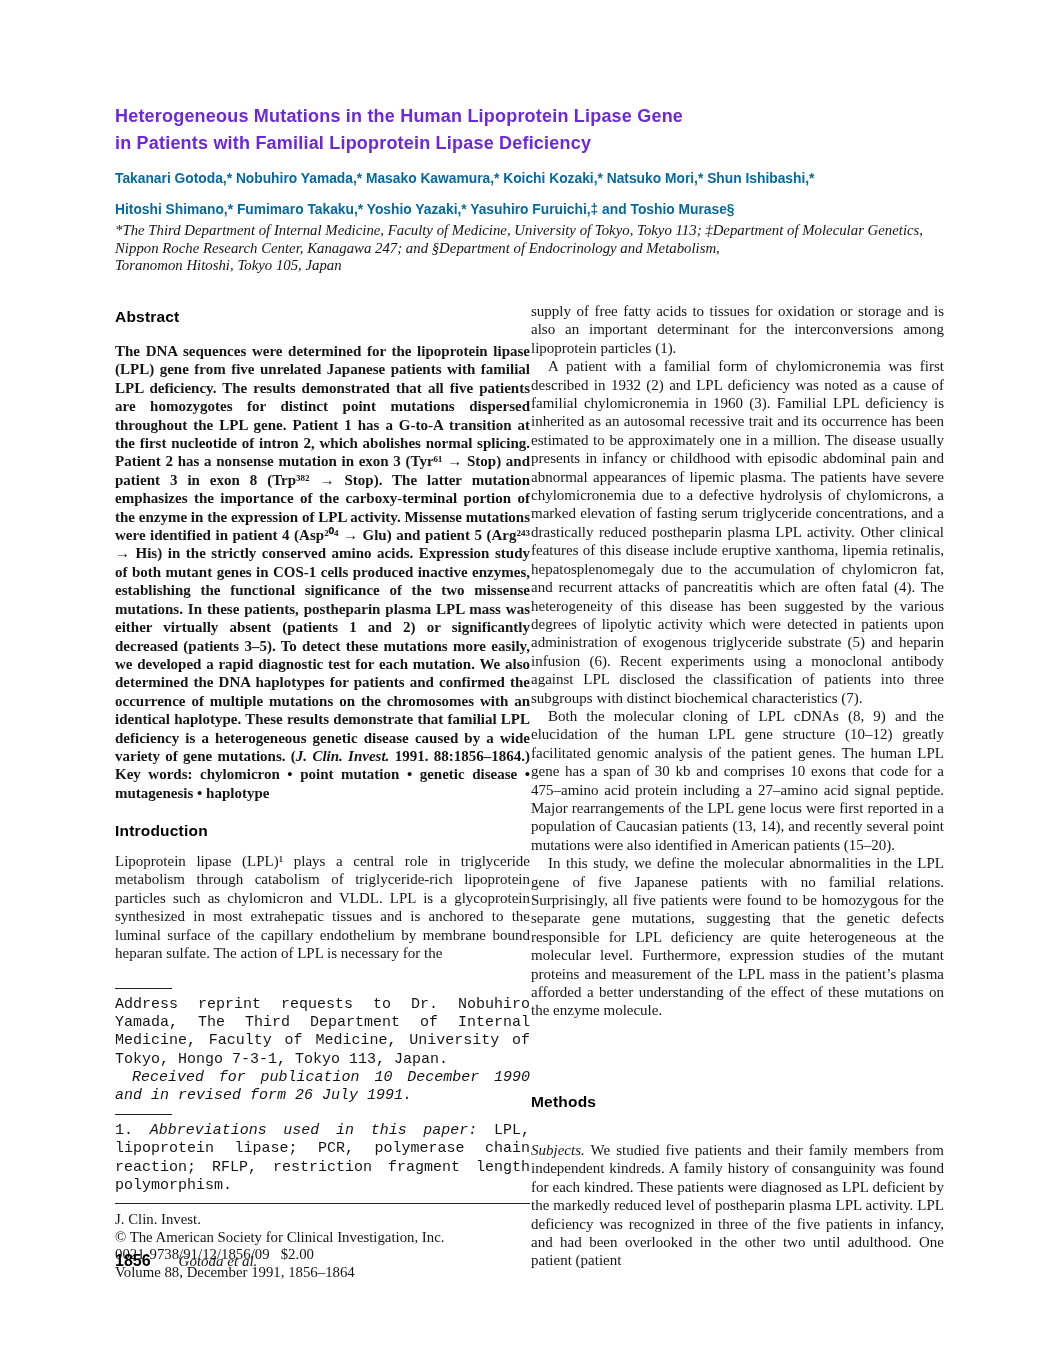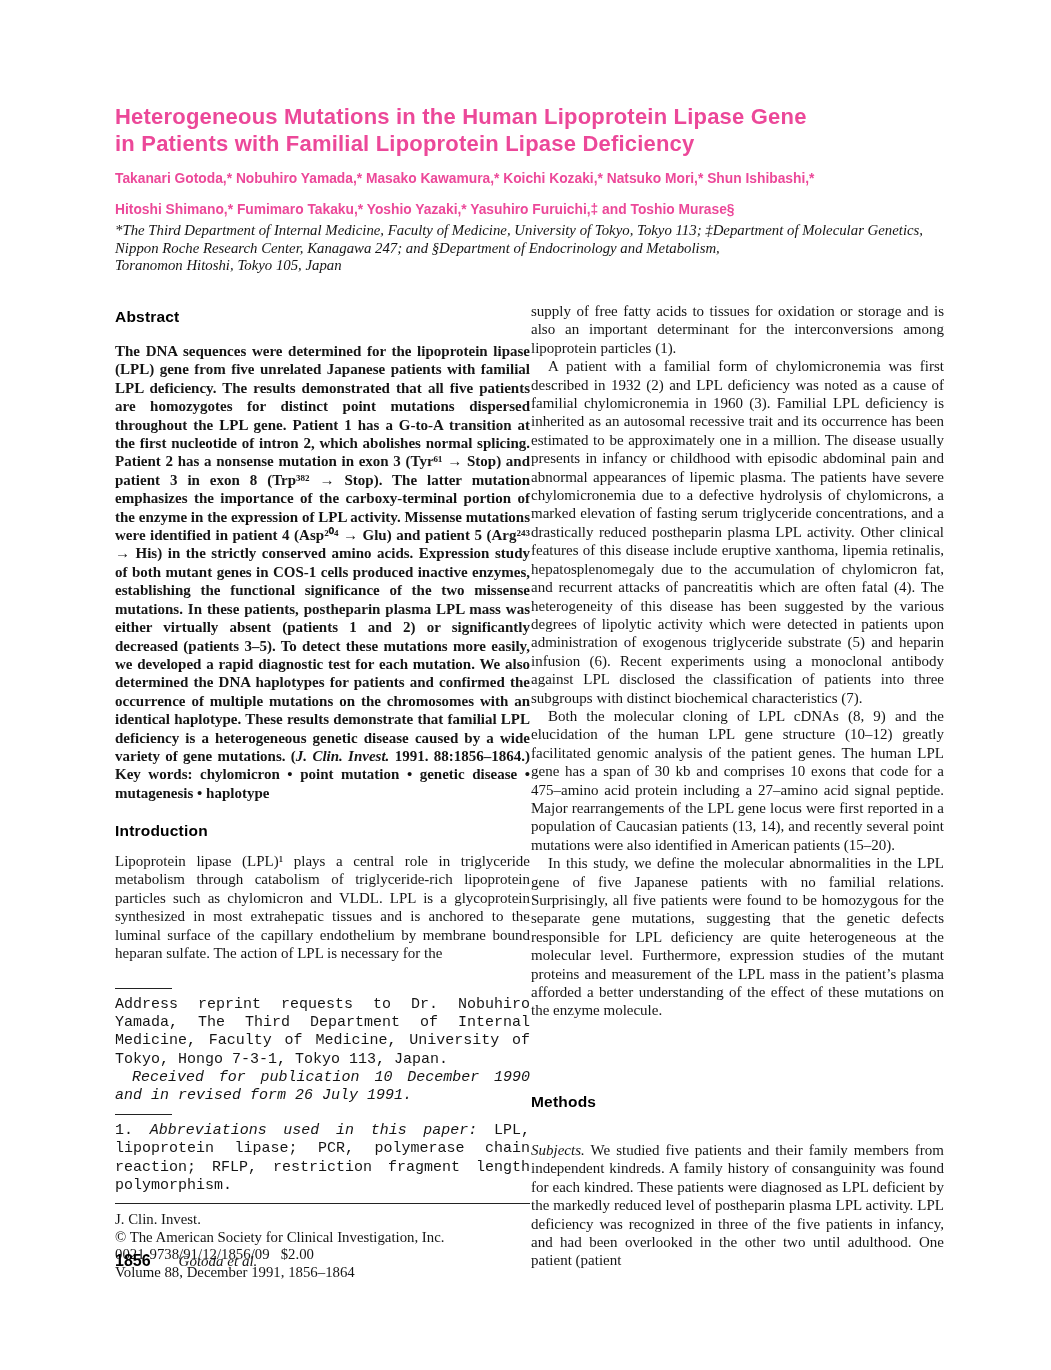--- a/index.html
+++ b/index.html
@@ -4,26 +4,26 @@
 <style>
   html,body { margin:0; padding:0; background:#ffffff; }
   .page {
     position:relative; width:1051px; height:1370px; background:#fff;
     color:#151515; font-family:"Liberation Serif", serif; overflow:hidden;
   }
   
   .hdr { position:absolute; left:115px; top:103px; width:845px; }
   .title-line {
     font-family:"Liberation Sans", sans-serif; font-weight:bold;
-    font-size:22px; line-height:27px; color:#ec4899; letter-spacing:.2px;
+    font-size:18px; line-height:27px; color:#6d28d9; letter-spacing:.2px;
   }
   .authors { margin-top:11px; }
   .author-line {
     font-family:"Liberation Sans", sans-serif; font-weight:bold;
-    font-size:13.8px; line-height:17.6px; color:#ec4899;margin-top:13px;
+    font-size:13.8px; line-height:17.6px; color:#0369a1;margin-top:13px;
   }
   .affils { margin-top:4px; }
   .affil-line { font-style:italic; font-size:14.8px; line-height:17.6px; }
 
   
   .col-left  { position:absolute; left:115px; top:0; width:415px; height:1370px; }
   .col-right { position:absolute; left:531px; top:0; width:413px; height:1115px; }
 
   .sec-heading {
     font-family:"Liberation Sans", sans-serif; font-weight:bold;

